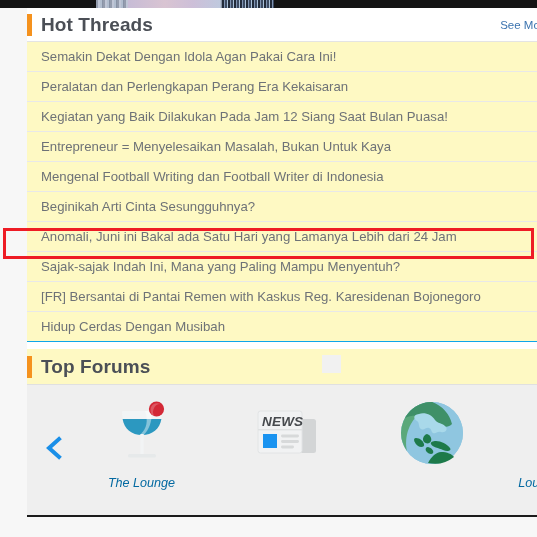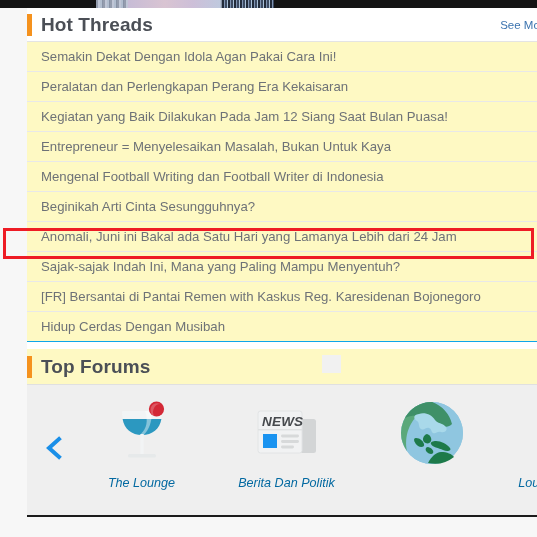--- a/index.html
+++ b/index.html
@@ -304,21 +304,20 @@
               <rect x="2" y="6" width="44" height="42" rx="2.5" fill="#f1f2f3"></rect>
               <rect x="2" y="6" width="44" height="42" rx="2.5" fill="none" stroke="#e2e4e5" stroke-width="1"></rect>
               <text x="6" y="21" font-family="'Liberation Sans', sans-serif" font-size="13.5" font-weight="bold" fill="#46494d" letter-spacing="0.2">NEWS</text>
               <rect x="2" y="24" width="44" height="1.4" fill="#dfe1e2"></rect>
               <rect x="7" y="29" width="14" height="14" fill="#1a93f0"></rect>
               <rect x="25" y="29.5" width="18" height="3" rx="1.4" fill="#d7d9da"></rect>
               <rect x="25" y="35" width="18" height="3" rx="1.4" fill="#d7d9da"></rect>
               <rect x="25" y="40.5" width="13" height="3" rx="1.4" fill="#d7d9da"></rect>
             </svg>
           </div>
-          <div class="forum-label">Berita Dan Politik</div>
         </div>
 
         <div class="forum-item">
           <div class="forum-icon">
             <svg width="66" height="66" viewBox="0 0 66 66">
               <circle cx="33" cy="33" r="31" fill="#8fc6e0"></circle>
               <path d="M2 33 a31 31 0 0 1 62 0 a31 31 0 0 1 -62 0 z" fill="#8fc6e0"></path>
               <path d="M33 2 a31 31 0 0 0 -31 31 a31 31 0 0 0 6 18 C5 37 10 20 24 11 c7 -5 13 -7 9 -9 z" fill="#5aa87a"></path>
               <path d="M33 2 a31 31 0 0 0 -27 16 c6 -3 16 -4 24 2 c6 4 9 1 13 5 c3 3 7 2 10 -1 A31 31 0 0 0 33 2 z" fill="#3f9068"></path>
               <path d="M20 14 c6 -2 13 1 16 6 c3 4 8 3 11 7 c2 3 -1 6 -5 5 c-4 -1 -5 2 -8 1 c-2 -1 -1 -4 -4 -5 c-3 -1 -5 3 -8 1 c-3 -2 -1 -6 -4 -8 c-3 -2 -5 -6 2 -7 z" fill="#a9d9ea"></path>

